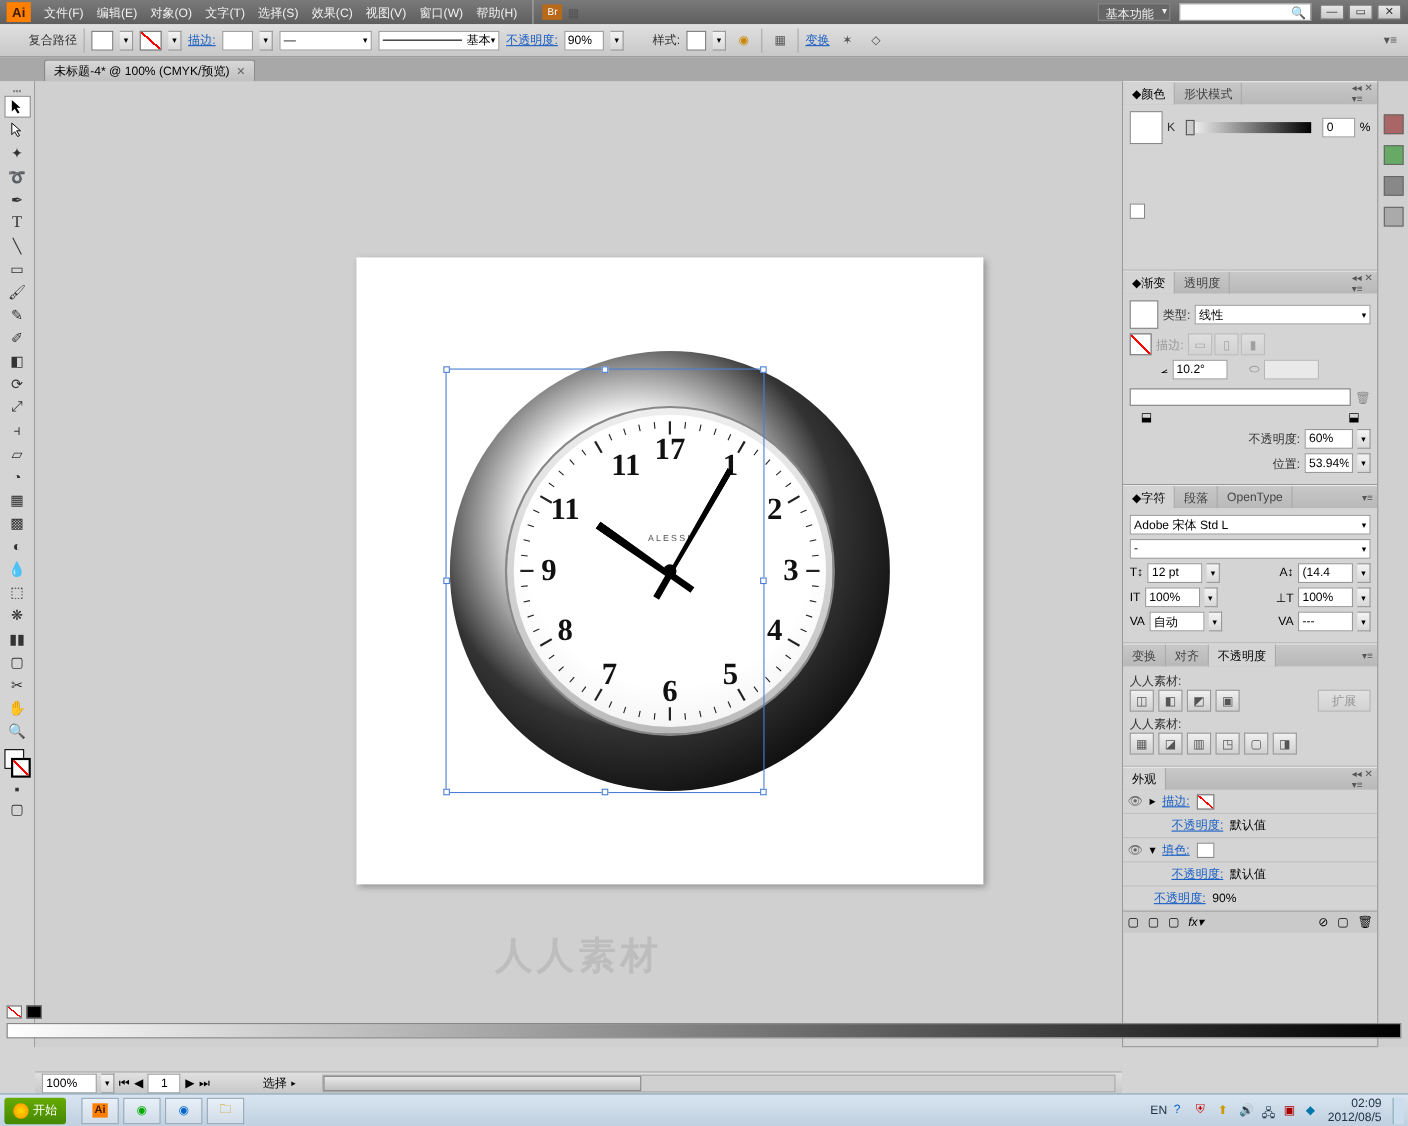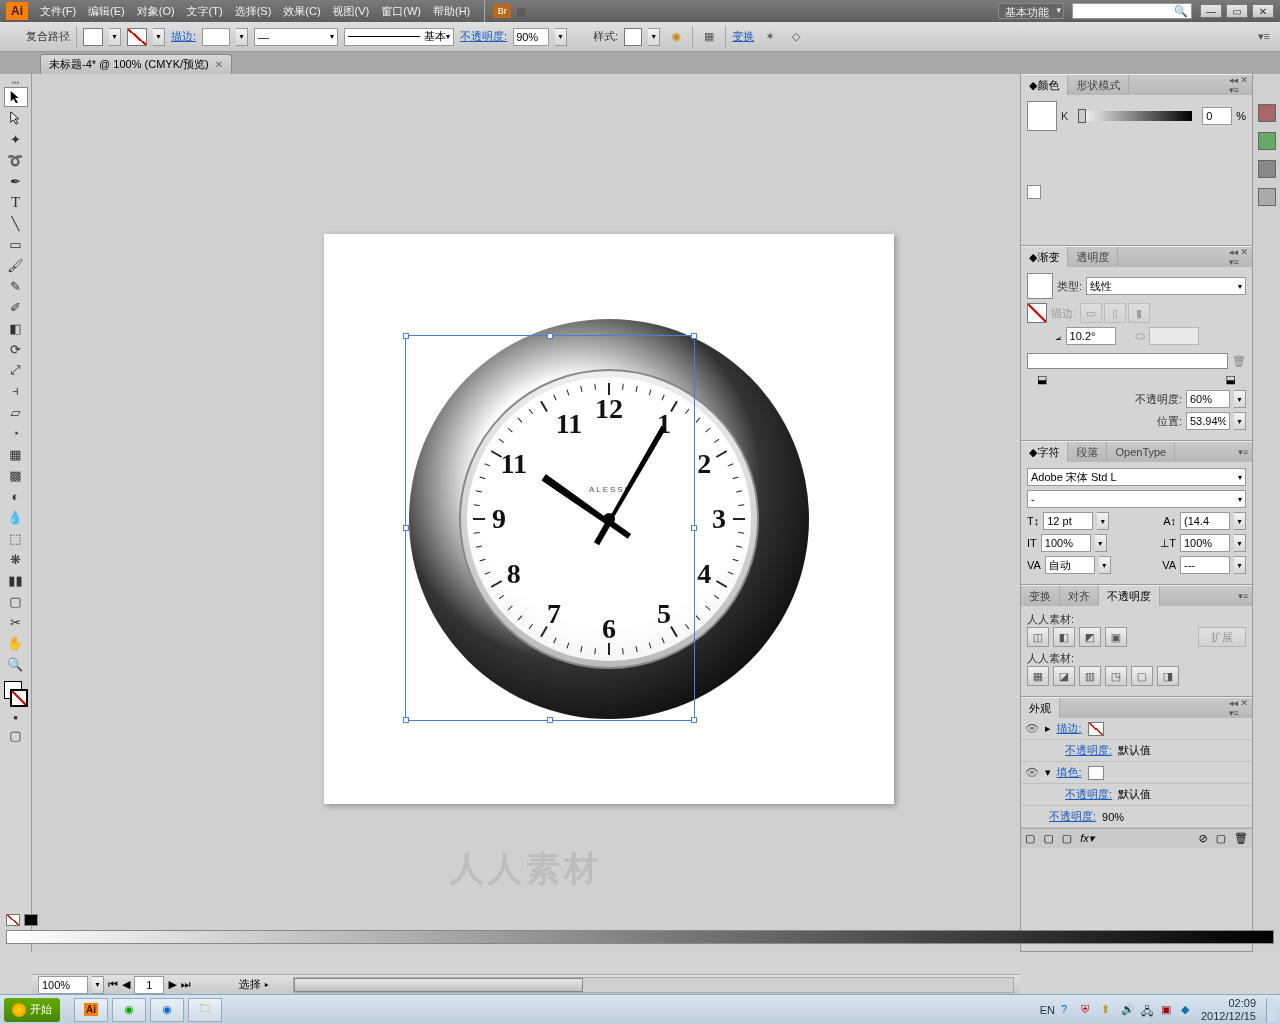--- a/index.html
+++ b/index.html
@@ -220,21 +220,21 @@
     <div class="tool">▢</div>
   </div>
 
   <div class="canvas-area">
     <div class="artboard">
       <div class="clock">
         <div class="clock-outer"></div>
         <div class="clock-face-rim"></div>
         <div class="clock-face" id="clockface">
           <div class="clock-brand">ALESSI</div>
-        <div class="clock-num" style="left: 142px; top: 32px;">12</div>
+        <div class="clock-num" style="left: 142px; top: 32px;">17</div>
             <div class="clock-num" style="left: 197px; top: 46.7372px;">1</div>
             <div class="clock-num" style="left: 237.263px; top: 87px;">2</div>
             <div class="clock-num" style="left: 252px; top: 142px;">3</div>
             <div class="clock-num" style="left: 237.263px; top: 197px;">4</div>
             <div class="clock-num" style="left: 197px; top: 237.263px;">5</div>
             <div class="clock-num" style="left: 142px; top: 252px;">6</div>
             <div class="clock-num" style="left: 87px; top: 237.263px;">7</div>
             <div class="clock-num" style="left: 46.7372px; top: 197px;">8</div>
             <div class="clock-num" style="left: 32px; top: 142px;">9</div>
             <div class="clock-num" style="left: 46.7372px; top: 87px;">11</div>
@@ -561,17 +561,17 @@
     <span>EN</span>
     <span class="tray-ic" style="color:#06c">?</span>
     <span class="tray-ic" style="color:#c00">⛨</span>
     <span class="tray-ic" style="color:#c90">⬆</span>
     <span class="tray-ic">🔊</span>
     <span class="tray-ic">🖧</span>
     <span class="tray-ic" style="color:#a00">▣</span>
     <span class="tray-ic" style="color:#07a">◆</span>
     <div class="clock-tray">
       <div>02:09</div>
-        <div>2012/12/15</div>
+        <div>2012/08/5</div>
     </div>
     <span style="width:10px;height:24px;border-left:1px solid #8ab;background:#cde"></span>
   </div>
 </div>
 
 </body></html>

